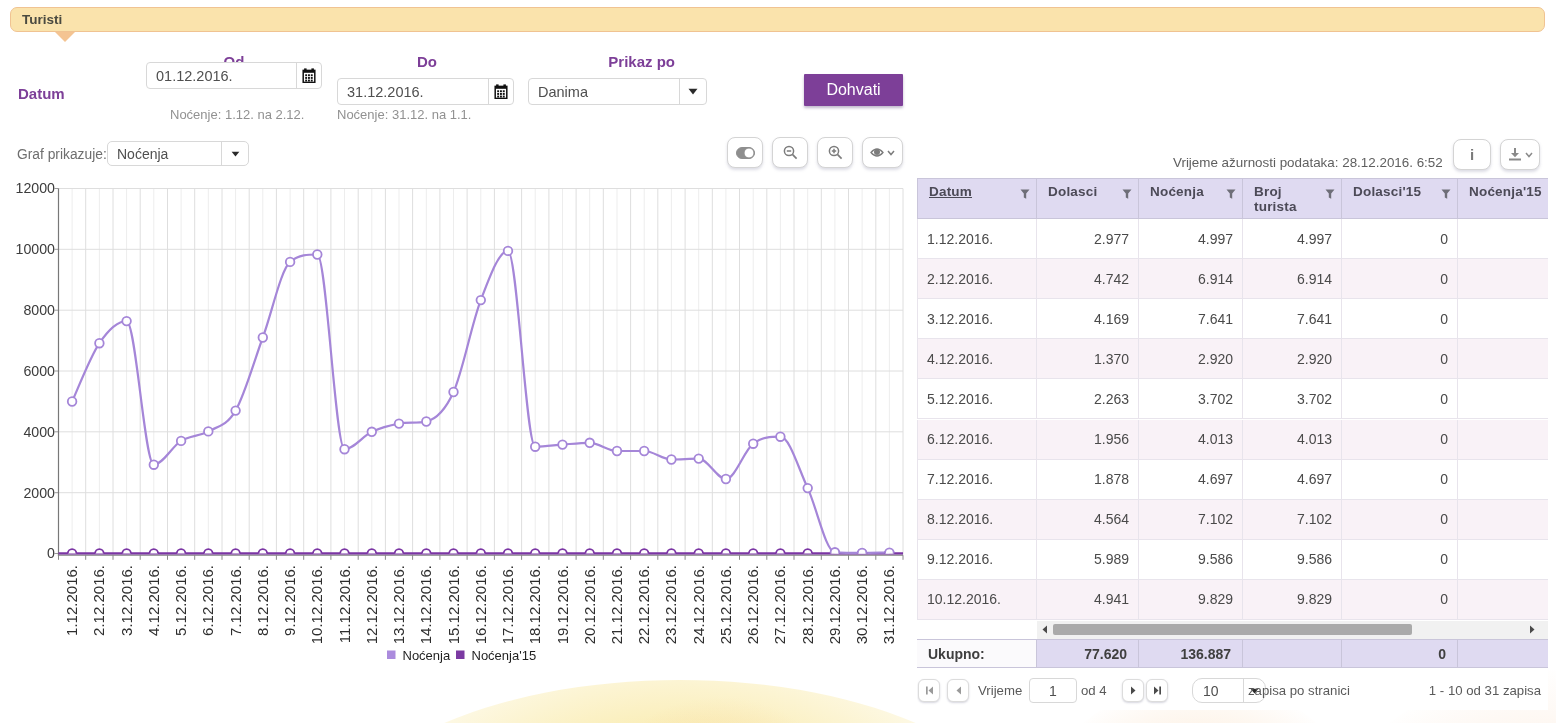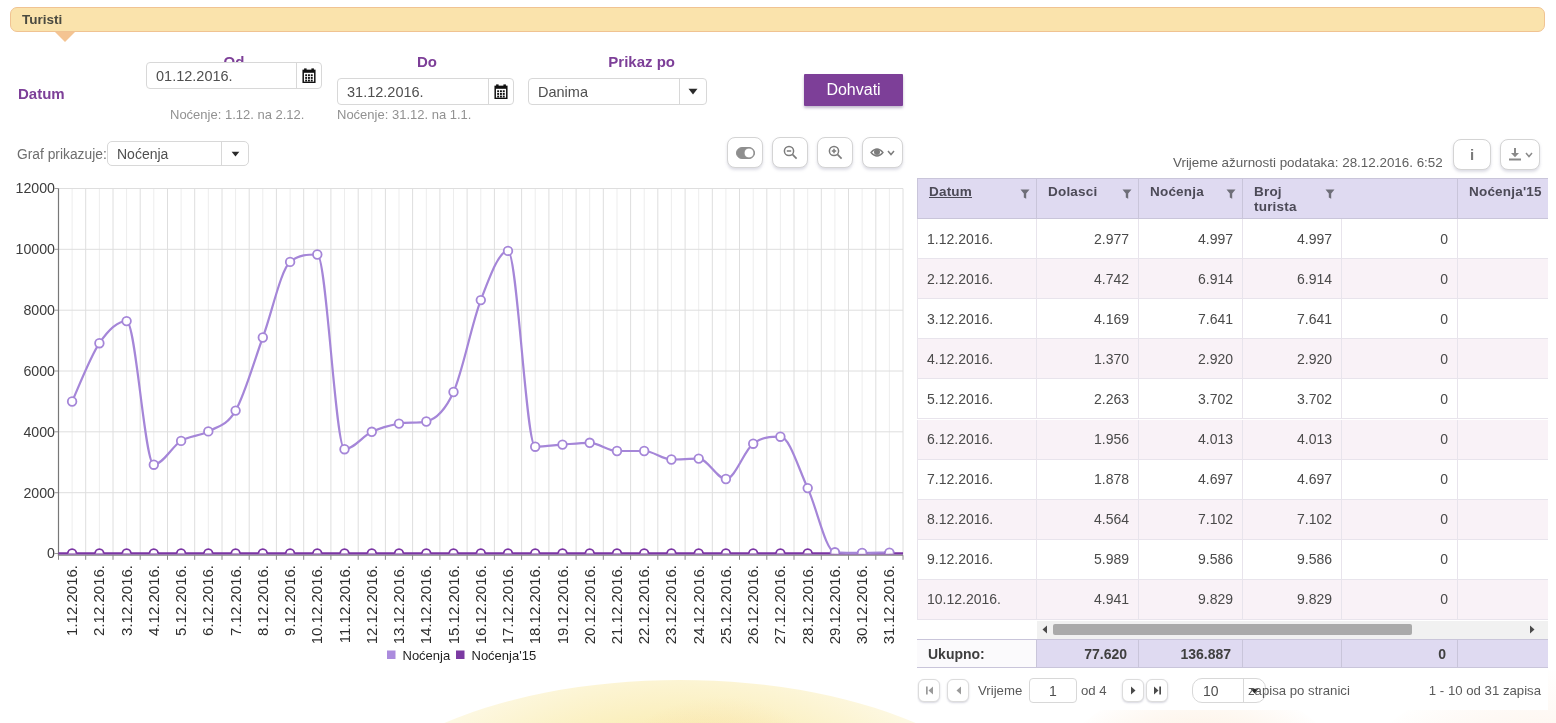--- a/index.html
+++ b/index.html
@@ -399,20 +399,26 @@
         <svg width="10" height="11" viewBox="0 0 10 11" style="flex:none">
           <path d="M0.5 0.5 H9.5 L6.2 4.6 V9.8 L3.8 8.6 V4.6 Z" fill="#6e6e78"></path>
         </svg>
       </div>
 <div class="hc" style="left:325px;width:99px">
         <span class="ht">Broj<br>turista</span>
         <svg width="10" height="11" viewBox="0 0 10 11" style="flex:none">
           <path d="M0.5 0.5 H9.5 L6.2 4.6 V9.8 L3.8 8.6 V4.6 Z" fill="#6e6e78"></path>
         </svg>
       </div>
+<div class="hc" style="left:424px;width:116px">
+        <span class="ht">Dolasci'15</span>
+        <svg width="10" height="11" viewBox="0 0 10 11" style="flex:none">
+          <path d="M0.5 0.5 H9.5 L6.2 4.6 V9.8 L3.8 8.6 V4.6 Z" fill="#6e6e78"></path>
+        </svg>
+      </div>
 <div class="hc" style="left:540px;width:116px">
         <span class="ht">Noćenja'15</span>
       </div>
 
   </div>
   <div class="tr" style="top:41.0px">
 <div class="td d" style="left:0;width:119px">1.12.2016.</div>
 <div class="td n" style="left:119px;width:102px">2.977</div>
 <div class="td n" style="left:221px;width:104px">4.997</div>
 <div class="td n" style="left:325px;width:99px">4.997</div>

